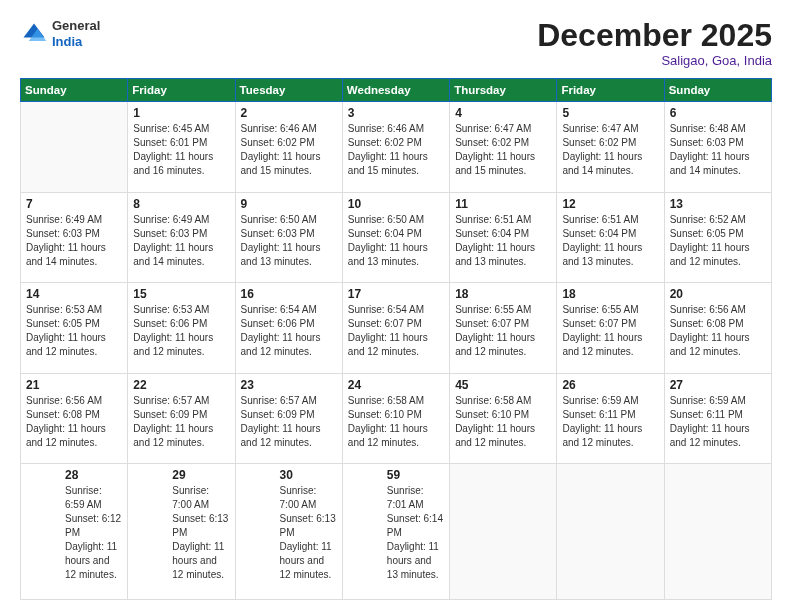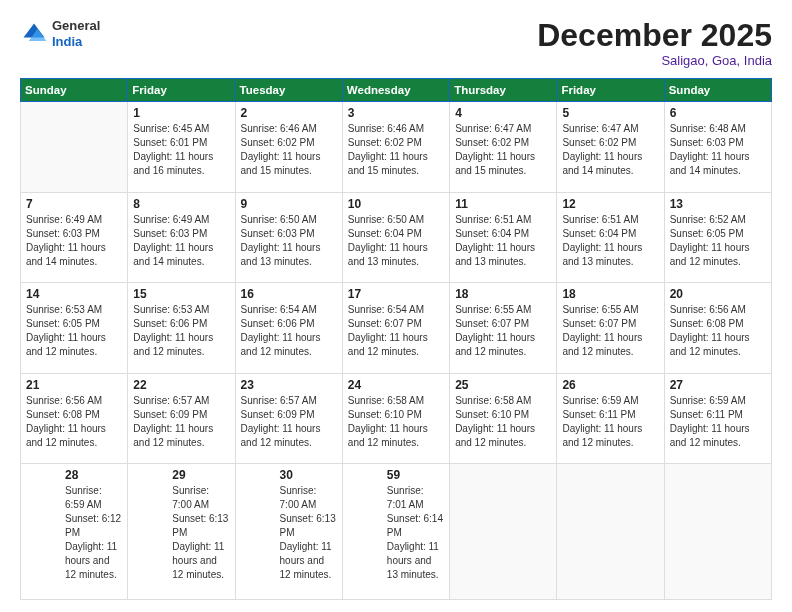--- a/index.html
+++ b/index.html
@@ -274,21 +274,21 @@
 Sunset: 6:09 PM
 Daylight: 11 hours and 12 minutes.</div>
           </td>
           <td>
             <span class="day-num">24</span>
             <div class="day-info" style="white-space: pre-line;">Sunrise: 6:58 AM
 Sunset: 6:10 PM
 Daylight: 11 hours and 12 minutes.</div>
           </td>
           <td>
-            <span class="day-num">25</span>
+            <span class="day-num">45</span>
             <div class="day-info" style="white-space: pre-line;">Sunrise: 6:58 AM
 Sunset: 6:10 PM
 Daylight: 11 hours and 12 minutes.</div>
           </td>
           <td>
             <span class="day-num">26</span>
             <div class="day-info" style="white-space: pre-line;">Sunrise: 6:59 AM
 Sunset: 6:11 PM
 Daylight: 11 hours and 12 minutes.</div>
           </td>

